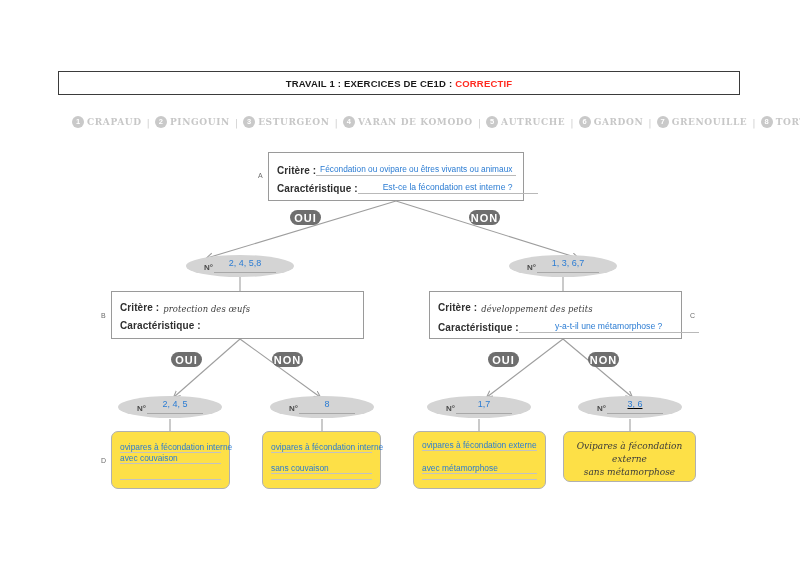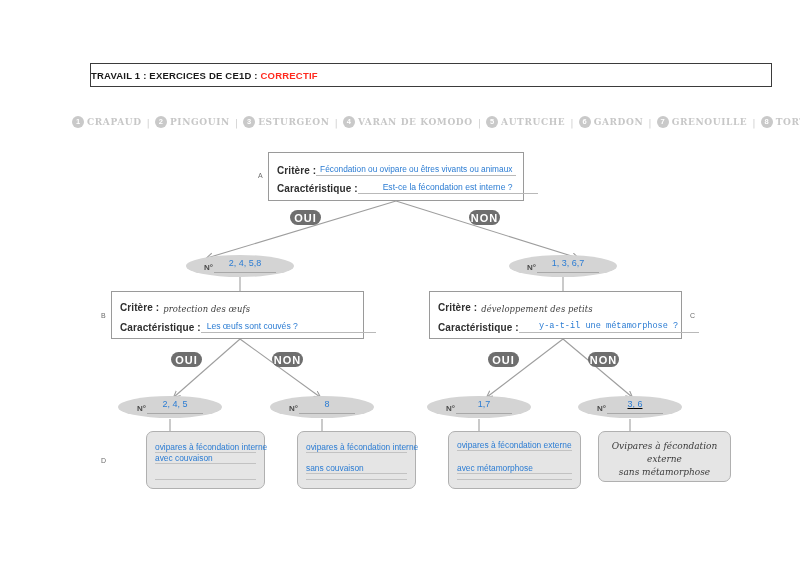--- a/index.html
+++ b/index.html
@@ -5,23 +5,23 @@
   html,body{margin:0;padding:0;}
   body{
     width:800px;height:566px;background:#ffffff;
     font-family:"Liberation Sans", sans-serif;
     -webkit-font-smoothing:antialiased;
   }
   #page{position:relative;width:800px;height:566px;overflow:hidden;background:#fff;}
 
   
   .title-bar{
-    position:absolute;left:58px;top:63px;width:680px;height:22px;
+    position:absolute;left:58px;top:71px;width:680px;height:22px;
     border:1px solid #3b3b3b;background:#fff;
-    display:flex;align-items:center;justify-content:flex-start;margin-left:32px;
+    display:flex;align-items:center;justify-content:center;
   }
   .title-txt{
     font-size:9.5px;font-weight:700;color:#1a1a1a;letter-spacing:.2px;
     white-space:nowrap;
   }
   .title-txt .red{color:#ff2a1f;}
 
   
   .legend{
     position:absolute;left:72px;top:112px;width:660px;height:20px;
@@ -95,21 +95,21 @@
   .node-fill{
     border-bottom:1px solid #a8a8a8;
     display:flex;align-items:flex-start;justify-content:center;
     padding-bottom:0px;box-sizing:border-box;
   }
   .node-val{font-size:9px;color:#2b7cd3;line-height:1.05;white-space:nowrap;}
 
   
   .concl{
     position:absolute;border:1px solid #b0b0b0;border-radius:7px;
-    background:#e5e5e5;box-sizing:border-box;margin-left:35px;
+    background:#fde047;box-sizing:border-box;
   }
   .concl-line{
     position:absolute;left:8px;right:8px;
     border-bottom:1px solid #c2c2c2;
     display:flex;align-items:flex-end;
     box-sizing:border-box;
   }
   .concl-txt{font-size:8.4px;color:#2b7cd3;line-height:1.05;white-space:nowrap;}
   .concl-script{
     position:absolute;left:4px;right:4px;top:8px;
@@ -235,36 +235,33 @@
 
   <div class="branch-letter" style="left:101px;top:312px;">B</div>
   <div class="crit-box" style="left:111px;top:291px;width:253px;height:48px;">
     <div class="crit-row" style="left:8px;top:11px;">
       <span class="crit-lbl">Critère :</span>
       <span style="display:inline-block;width:4px;"></span>
       <span class="script-dark">protection des œufs</span>
     </div>
     <div class="crit-row" style="left:8px;top:29px;">
       <span class="crit-lbl">Caractéristique :</span>
-      <span class="crit-fill" style="width:175px;height:12px;justify-content:flex-start;padding-left:6px;">
-        <span class="ans-blue">Les œufs sont couvés ?</span>
-      </span>
     </div>
   </div>
 
   <div class="branch-letter" style="left:690px;top:312px;">C</div>
   <div class="crit-box" style="left:429px;top:291px;width:253px;height:48px;">
     <div class="crit-row" style="left:8px;top:11px;">
       <span class="crit-lbl">Critère :</span>
       <span style="display:inline-block;width:4px;"></span>
       <span class="script-dark">développement des petits</span>
     </div>
     <div class="crit-row" style="left:8px;top:29px;">
       <span class="crit-lbl">Caractéristique :</span>
-      <span class="crit-fill" style="width:180px;height:12px;font-family:Liberation Mono, monospace;">
+      <span class="crit-fill" style="width:180px;height:12px;">
         <span class="ans-blue">y-a-t-il une métamorphose ?</span>
       </span>
     </div>
   </div>
 
   <div class="pill" style="left:171px;top:352px;">OUI</div>
   <div class="pill" style="left:272px;top:352px;">NON</div>
   <div class="pill" style="left:488px;top:352px;">OUI</div>
   <div class="pill" style="left:588px;top:352px;">NON</div>
 

